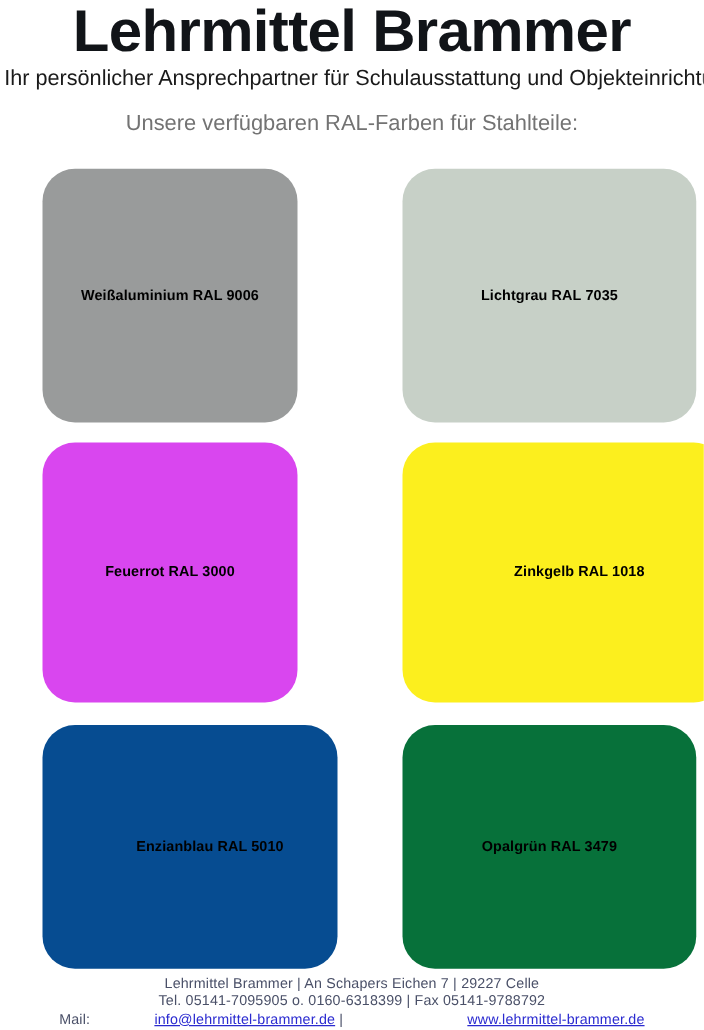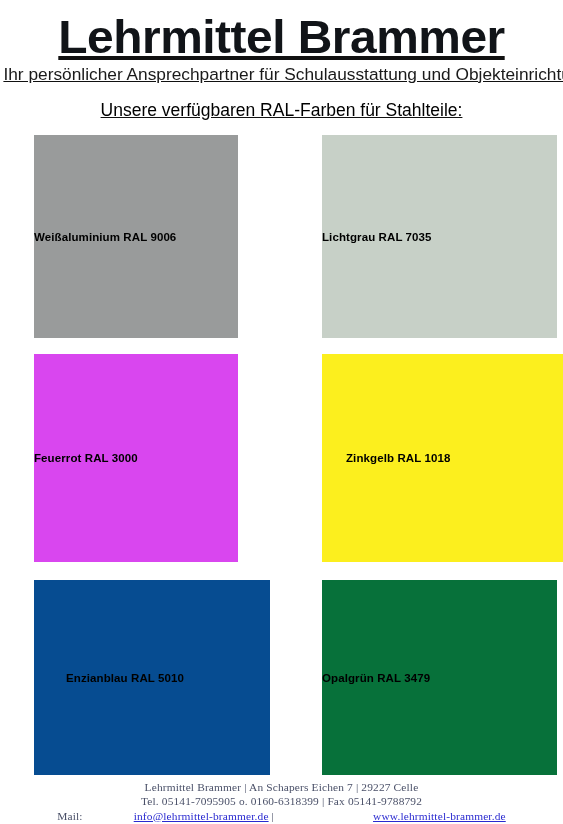--- a/index.html
+++ b/index.html
@@ -18,22 +18,21 @@
   }
   .page {
     width: 563px;
     height: 824px;
     position: relative;
     box-sizing: border-box;
   }
 
   
   .header {
-    padding: 12px 2px;
-    text-decoration: underline;
+    padding: 0 2px;
   }
   .company-title {
     font-family: "Liberation Sans", sans-serif;
     font-weight: bold;
     font-size: 47px;
     line-height: 50px;
     letter-spacing: -0.5px;
     text-align: center;
     color: #111418;
     margin: 0;
@@ -51,39 +50,40 @@
     margin: 1px 0 0 0;
     white-space: nowrap;
     transform: scaleX(0.995);
     transform-origin: center top;
   }
   .section-heading {
     font-family: "Liberation Sans", sans-serif;
     font-size: 17.5px;
     line-height: 22px;
     text-align: center;
-    color: #000000;
+    color: #737373;
     margin: 14px 0 0 0;
     white-space: nowrap;
   }
 
   
   .swatch-grid {
     position: absolute;
     left: 34px;
     top: 135px;
     width: 494px;
     height: 640px;
   }
   .swatch {
     position: absolute;
     width: 204px;
     display: flex;
     align-items: center;
-    justify-content: flex-start;
+    justify-content: center;
+    border-radius: 26px;
   }
   .swatch.col-left  { left: 0px; }
   .swatch.col-right { left: 288px; width: 235px; }
   .swatch.row-1 { top: 0px;   height: 203px; }
   .swatch.row-2 { top: 219px; height: 208px; }
   .swatch.row-3 { top: 445px; height: 195px; }
 
   .swatch-label {
     font-family: "Liberation Sans", sans-serif;
     font-weight: bold;
@@ -96,21 +96,21 @@
     user-select: none;
   }
 
   
   .footer {
     position: absolute;
     left: 0;
     top: 780px;
     width: 563px;
     text-align: center;
-    font-family: Liberation Serif, serif;
+    font-family: Liberation Sans, sans-serif;
     font-size: 11.4px;
     line-height: 14.3px;
     color: #4a5068;
     letter-spacing: 0.15px;
   }
   .footer-line {
     white-space: nowrap;
     margin: 0;
   }
   .footer-link {

